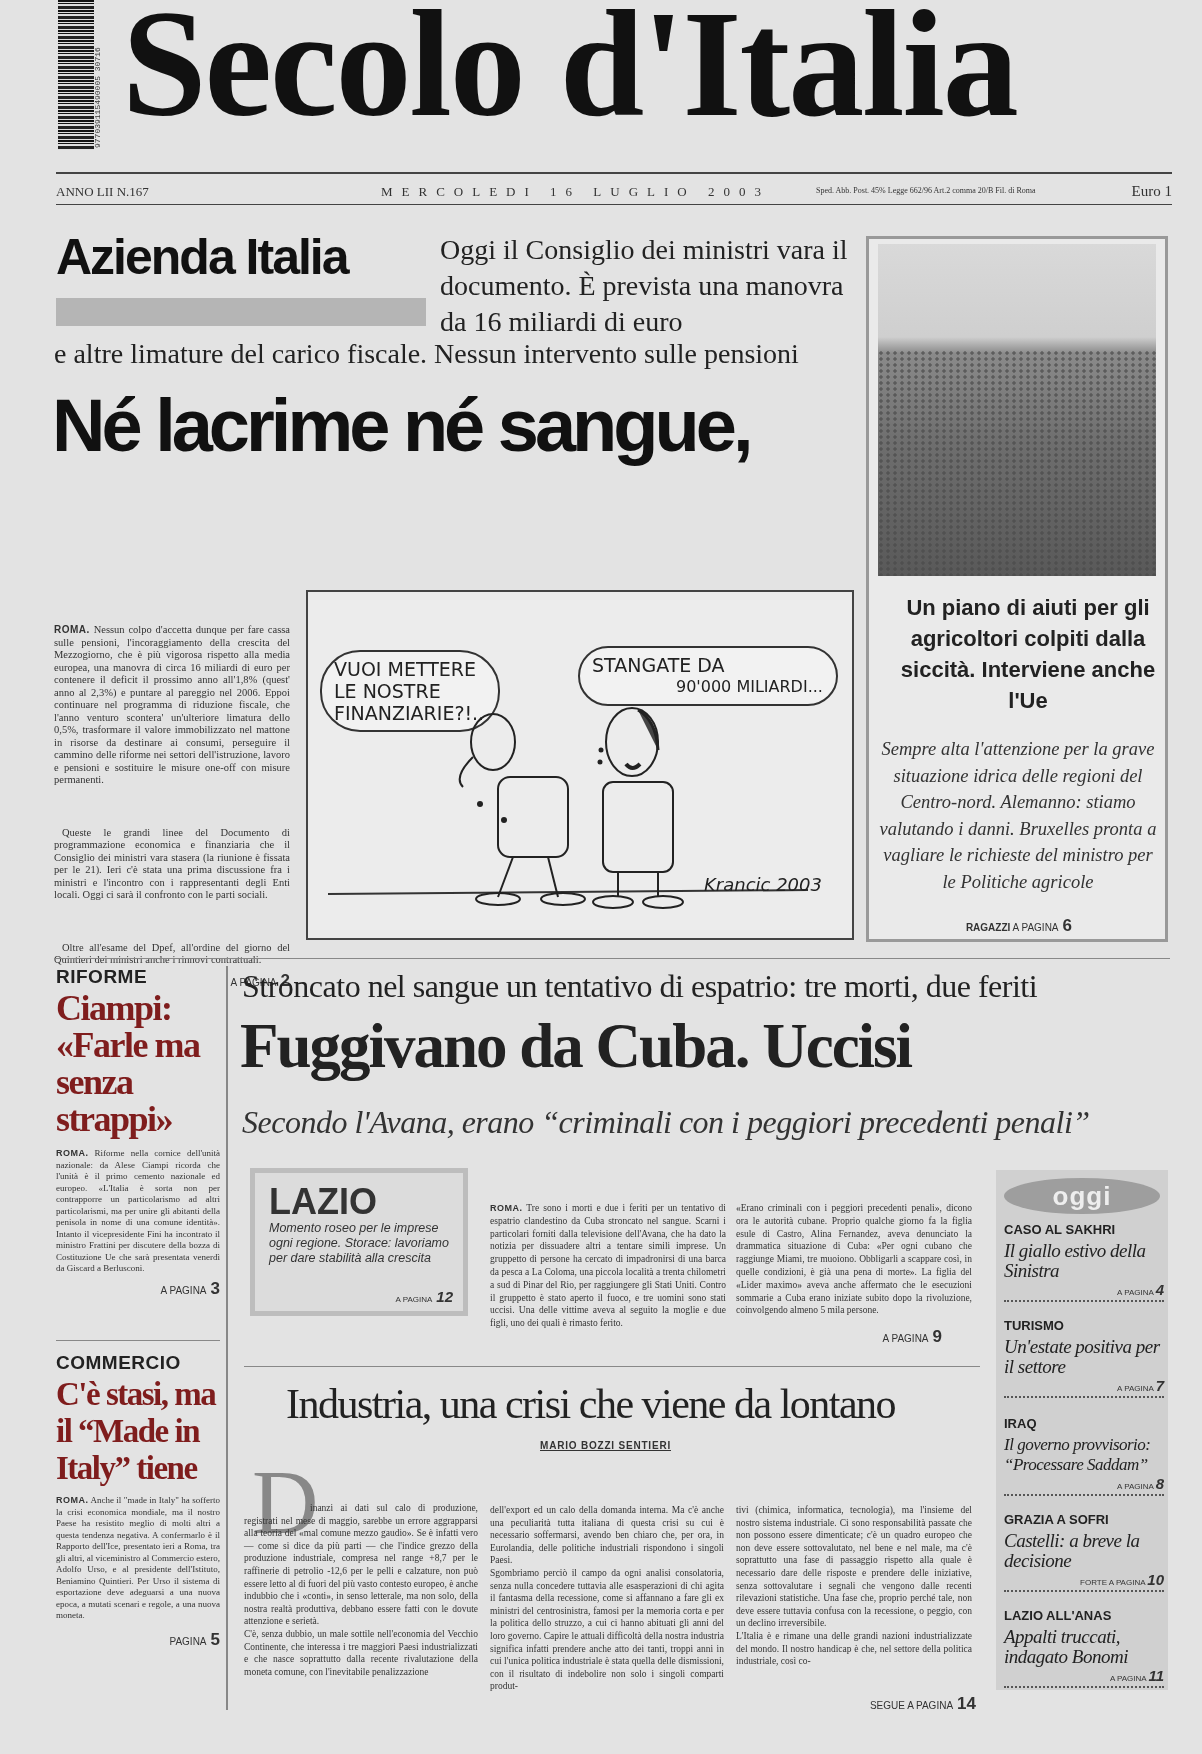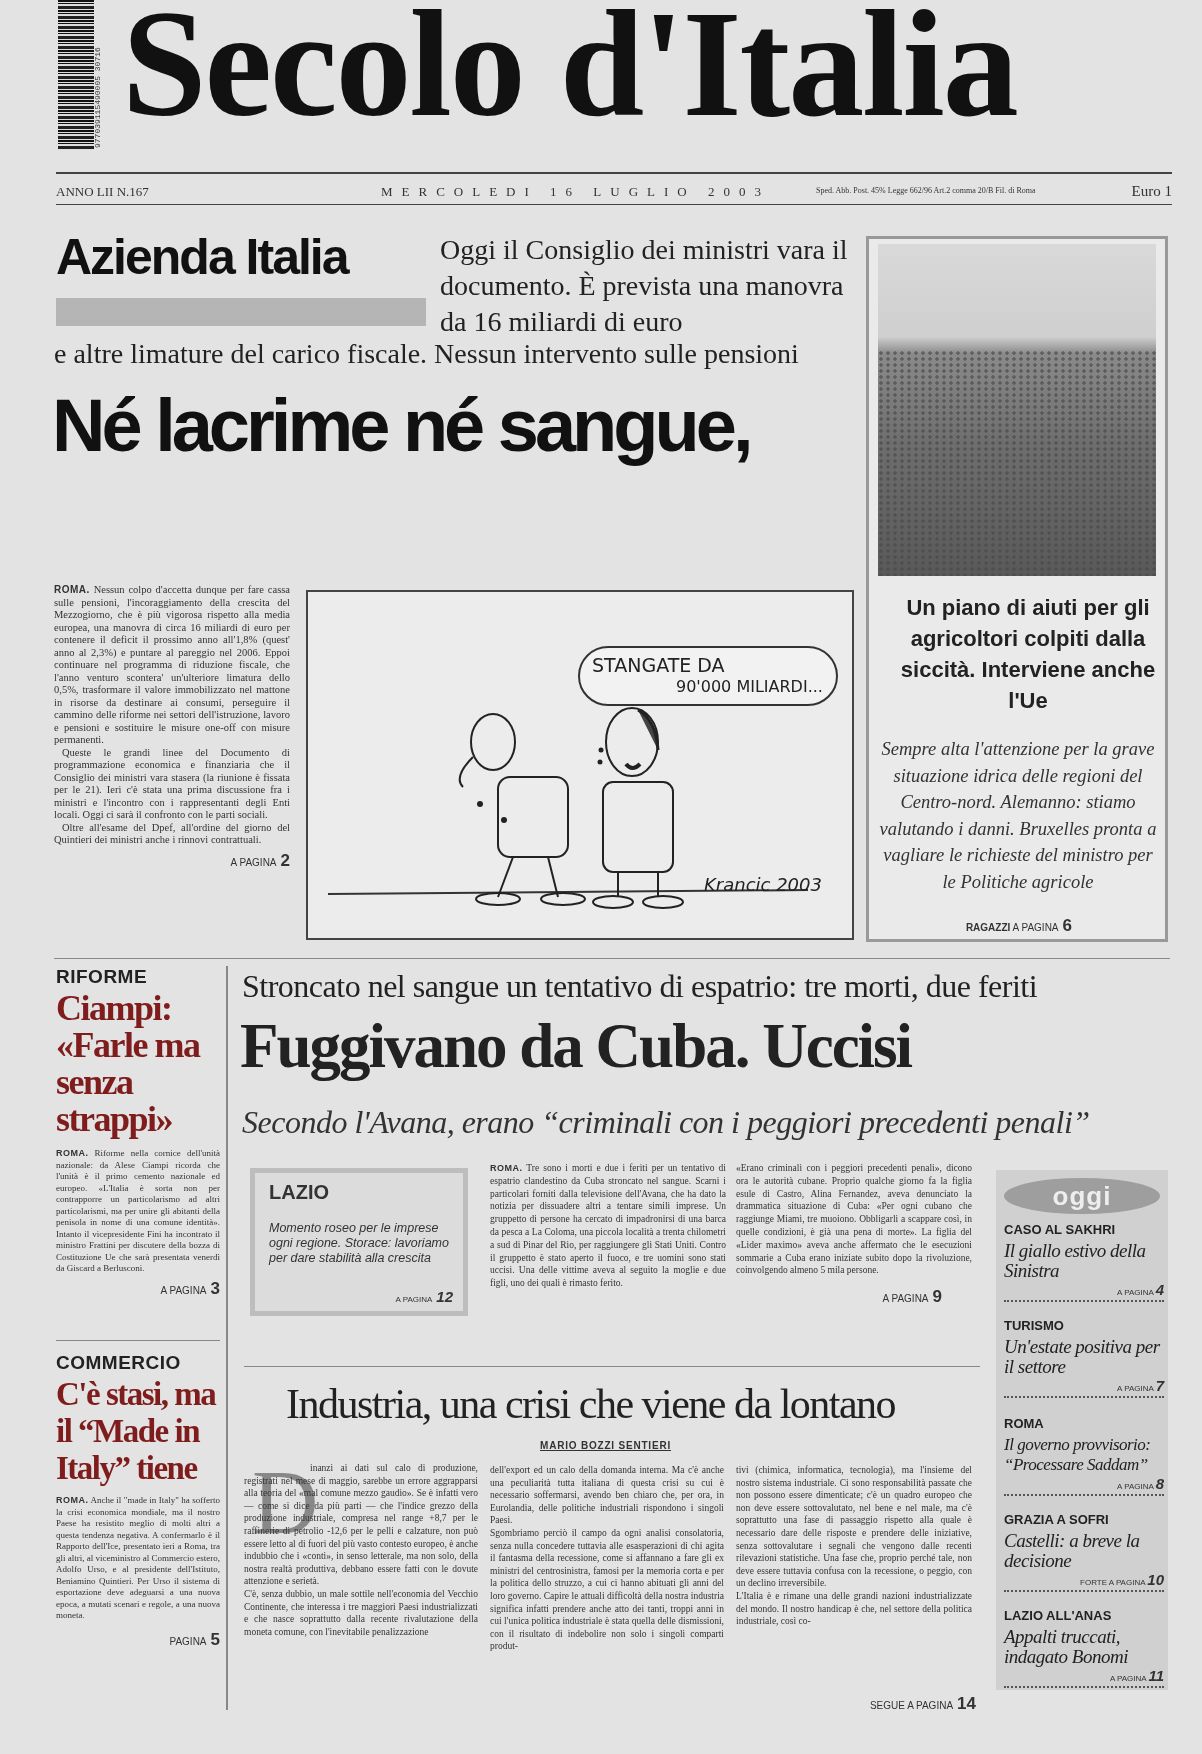--- a/index.html
+++ b/index.html
@@ -18,21 +18,21 @@
   .dateline .date { position: absolute; left: 325px; top: 0; letter-spacing: 9px; font-size: 13px; }
   .dateline .sped { position: absolute; left: 760px; top: 2px; font-size: 8px; letter-spacing: 0; }
   .dateline .price { position: absolute; right: 0; top: -1px; font-size: 15px; }
 
   
   .kicker-big { left: 56px; top: 228px; font-size: 50px; font-weight: bold; letter-spacing: -2px; font-family: "Liberation Sans", sans-serif; color: #111; }
   .lead-deck { left: 440px; top: 232px; width: 420px; font-size: 28px; line-height: 36px; color: #222; }
   .lead-deck2 { left: 54px; top: 336px; width: 820px; font-size: 28px; line-height: 36px; color: #222; }
   .greybar { left: 56px; top: 298px; width: 370px; height: 28px; background: #b5b5b5; }
   .lead-head { left: 52px; top: 382px; width: 820px; font-family: "Liberation Sans", sans-serif; font-weight: bold; font-size: 74px; line-height: 88px; letter-spacing: -4px; color: #111; }
-  .body-text { font-size: 10.5px; line-height: 12.5px; color: #333; text-align: justify; }
+  .body-text { font-size: 10.5px; line-height: 12.5px; color: #333; text-align: justify; margin-top: 40px; }
   .dateline-kw { font-family: "Liberation Sans", sans-serif; font-weight: bold; font-size: 10px; letter-spacing: 0.5px; }
   .apagina { font-family: "Liberation Sans", sans-serif; font-size: 10px; color: #333; text-align: right; }
   .apagina b { font-size: 17px; margin-left: 4px; }
 
   
   .cartoon { left: 306px; top: 590px; width: 548px; height: 350px; border: 2px solid #444; background: #ececec; }
   .bubble { position: absolute; border: 2px solid #333; border-radius: 40px; background: #f2f2f2; font-family: "DejaVu Sans", sans-serif; font-size: 19px; line-height: 22px; padding: 6px 12px; color: #222; }
   .signature { position: absolute; font-family: "DejaVu Sans", sans-serif; font-style: italic; font-size: 18px; color: #222; }
 
   
@@ -48,21 +48,21 @@
   .brief-kicker { font-family: "Liberation Sans", sans-serif; font-weight: bold; font-size: 19px; color: #222; letter-spacing: 0.5px; }
   .brief-head { font-family: "Liberation Serif", serif; font-weight: bold; font-size: 36px; line-height: 37px; color: #7f1d1d; letter-spacing: -1.5px; }
   .vrule { background: #888; width: 2px; }
   .hrule { background: #888; height: 1px; }
 
   
   .cuba-kicker { left: 242px; top: 968px; font-size: 32px; color: #222; letter-spacing: -0.5px; font-family: "Liberation Serif", serif; }
   .cuba-head { left: 240px; top: 1010px; font-family: "Liberation Serif", serif; font-weight: bold; font-size: 63px; letter-spacing: -2px; color: #222; white-space: nowrap; }
   .cuba-deck { left: 242px; top: 1104px; font-style: italic; font-size: 32px; color: #333; letter-spacing: -0.5px; white-space: nowrap; }
   .lazio-box { left: 250px; top: 1168px; width: 218px; height: 148px; border: 5px solid #bdbdbd; background: #dcdcdc; }
-  .lazio-title { position: absolute; left: 14px; top: 8px; font-family: "Liberation Sans", sans-serif; font-weight: bold; font-size: 20px; color: #333; }
+  .lazio-title { position: absolute; left: 14px; top: 8px; font-family: "Liberation Sans", sans-serif; font-weight: bold; font-size: 36px; color: #333; }
   .lazio-text { position: absolute; left: 14px; top: 48px; width: 190px; font-family: "Liberation Sans", sans-serif; font-style: italic; font-size: 12.5px; line-height: 15px; color: #333; }
 
   
   .oggi-col { left: 996px; top: 1170px; width: 172px; height: 520px; background: #d0d0d0; }
   .oggi-badge { left: 1004px; top: 1178px; width: 156px; height: 36px; border-radius: 50%; background: #9e9e9e; color: #eee; text-align: center; font-family: "Liberation Sans", sans-serif; font-weight: bold; font-size: 26px; line-height: 36px; letter-spacing: 1px; }
   .oggi-item { position: absolute; left: 1004px; width: 160px; border-bottom: 2px dotted #555; padding-bottom: 2px; }
   .oggi-kicker { font-family: "Liberation Sans", sans-serif; font-weight: bold; font-size: 13px; color: #222; }
   .oggi-title { font-style: italic; font-size: 19px; line-height: 20px; color: #222; margin-top: 4px; letter-spacing: -0.5px; }
   .oggi-page { font-family: "Liberation Sans", sans-serif; font-size: 8px; text-align: right; color: #333; }
   .oggi-page b { font-size: 15px; font-style: italic; }
@@ -95,20 +95,21 @@
   <div>Né lacrime né sangue,</div>
 </div>
 <div class="abs" style="left:54px; top:584px; width:236px;">
   <p class="body-text" style="text-indent:0;"><span class="dateline-kw">ROMA.</span> <span>Nessun colpo d'accetta dunque per fare cassa sulle pensioni, l'incoraggiamento della crescita del Mezzogiorno, che è più vigorosa rispetto alla media europea, una manovra di circa 16 miliardi di euro per contenere il deficit il prossimo anno all'1,8% (quest' anno al 2,3%) e puntare al pareggio nel 2006. Eppoi continuare nel programma di riduzione fiscale, che l'anno venturo scontera' un'ulteriore limatura dello 0,5%, trasformare il valore immobilizzato nel mattone in risorse da destinare ai consumi, perseguire il cammino delle riforme nei settori dell'istruzione, lavoro e pensioni e sostituire le misure one-off con misure permanenti.</span></p>
   <p class="body-text" style="text-indent:8px;">Queste le grandi linee del Documento di programmazione economica e finanziaria che il Consiglio dei ministri vara stasera (la riunione è fissata per le 21). Ieri c'è stata una prima discussione fra i ministri e l'incontro con i rappresentanti degli Enti locali. Oggi ci sarà il confronto con le parti sociali.</p>
   <p class="body-text" style="text-indent:8px;">Oltre all'esame del Dpef, all'ordine del giorno del Quintieri dei ministri anche i rinnovi contrattuali.</p>
   <div class="apagina" style="margin-top:4px;"><span>A PAGINA</span><b>2</b></div>
 </div>
 
 <div class="abs cartoon">
+  <div class="bubble" style="left:12px; top:58px; width:180px;">VUOI METTERE LE NOSTRE FINANZIARIE?!..</div>
   <div class="bubble" style="left:270px; top:54px; width:260px;">
     <div>STANGATE DA</div>
     <div style="padding-left:84px; font-size:16px;">90'000 MILIARDI...</div>
   </div>
   <svg style="position:absolute; left:0; top:0;" width="544" height="346">
     <line x1="20" y1="302" x2="500" y2="298" stroke="#333" stroke-width="2"></line>
 
     <ellipse cx="185" cy="150" rx="22" ry="28" fill="none" stroke="#222" stroke-width="2"></ellipse>
     <path d="M165 165 q-20 20 -10 30" fill="none" stroke="#222" stroke-width="2"></path>
     <rect x="190" y="185" width="70" height="80" rx="12" fill="none" stroke="#222" stroke-width="2"></rect>
@@ -183,21 +184,21 @@
   <div class="oggi-kicker">CASO AL SAKHRI</div>
   <div class="oggi-title">Il giallo estivo della Sinistra</div>
   <div class="oggi-page"><span>A PAGINA</span> <b>4</b></div>
 </div>
 <div class="oggi-item" style="top:1318px;">
   <div class="oggi-kicker">TURISMO</div>
   <div class="oggi-title">Un'estate positiva per il settore</div>
   <div class="oggi-page"><span>A PAGINA</span> <b>7</b></div>
 </div>
 <div class="oggi-item" style="top:1416px;">
-  <div class="oggi-kicker">ROMA</div>
+  <div class="oggi-kicker">IRAQ</div>
   <div class="oggi-title" style="font-size:17px;">Il governo provvisorio: “Processare Saddam”</div>
   <div class="oggi-page"><span>A PAGINA</span> <b>8</b></div>
 </div>
 <div class="oggi-item" style="top:1512px;">
   <div class="oggi-kicker">GRAZIA A SOFRI</div>
   <div class="oggi-title">Castelli: a breve la decisione</div>
   <div class="oggi-page"><span>FORTE A PAGINA</span> <b>10</b></div>
 </div>
 <div class="oggi-item" style="top:1608px;">
   <div class="oggi-kicker">LAZIO ALL'ANAS</div>

